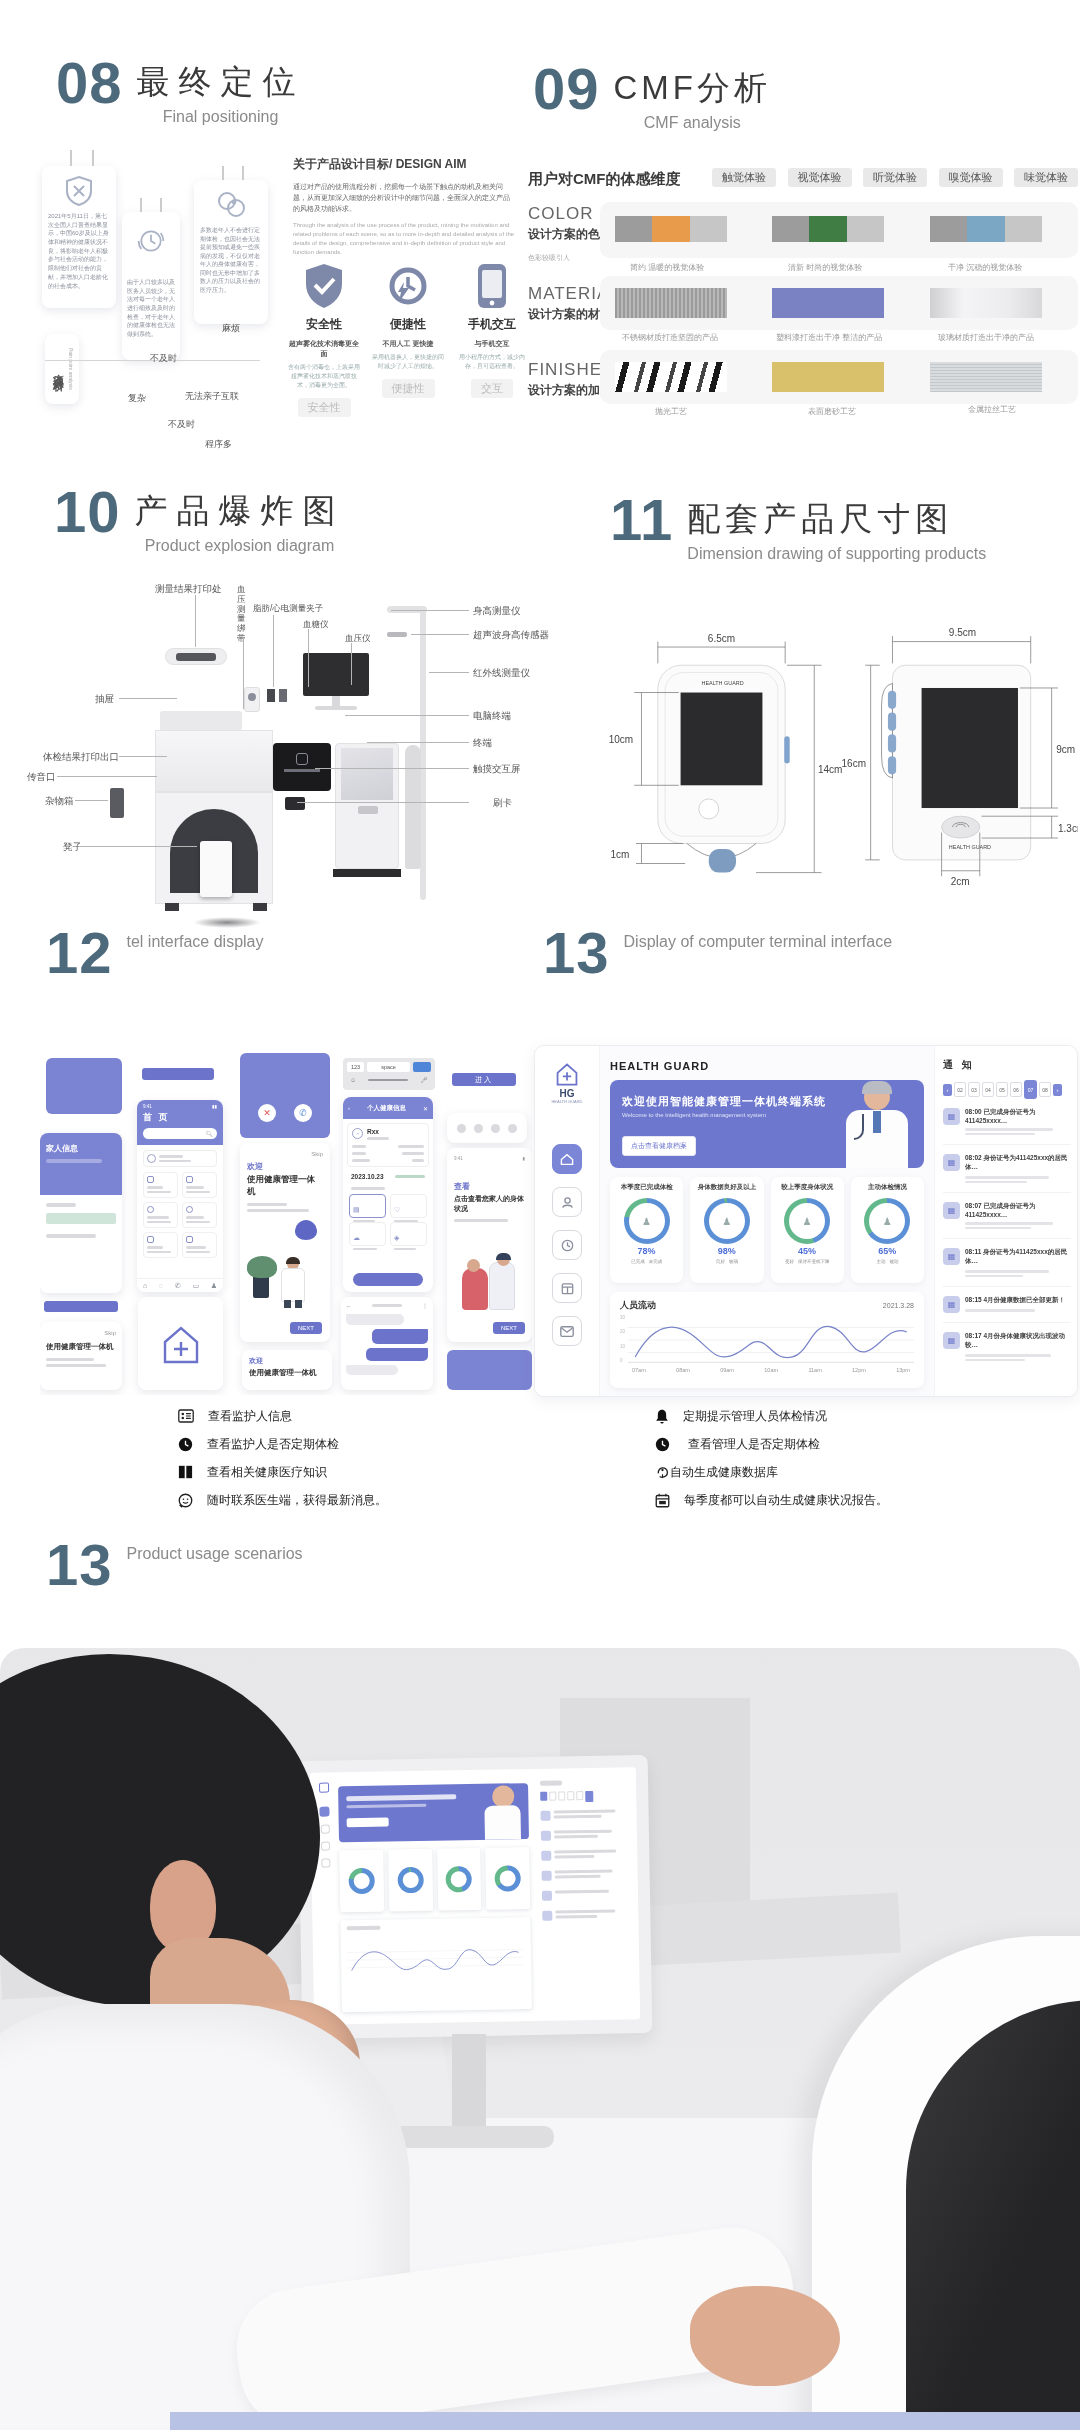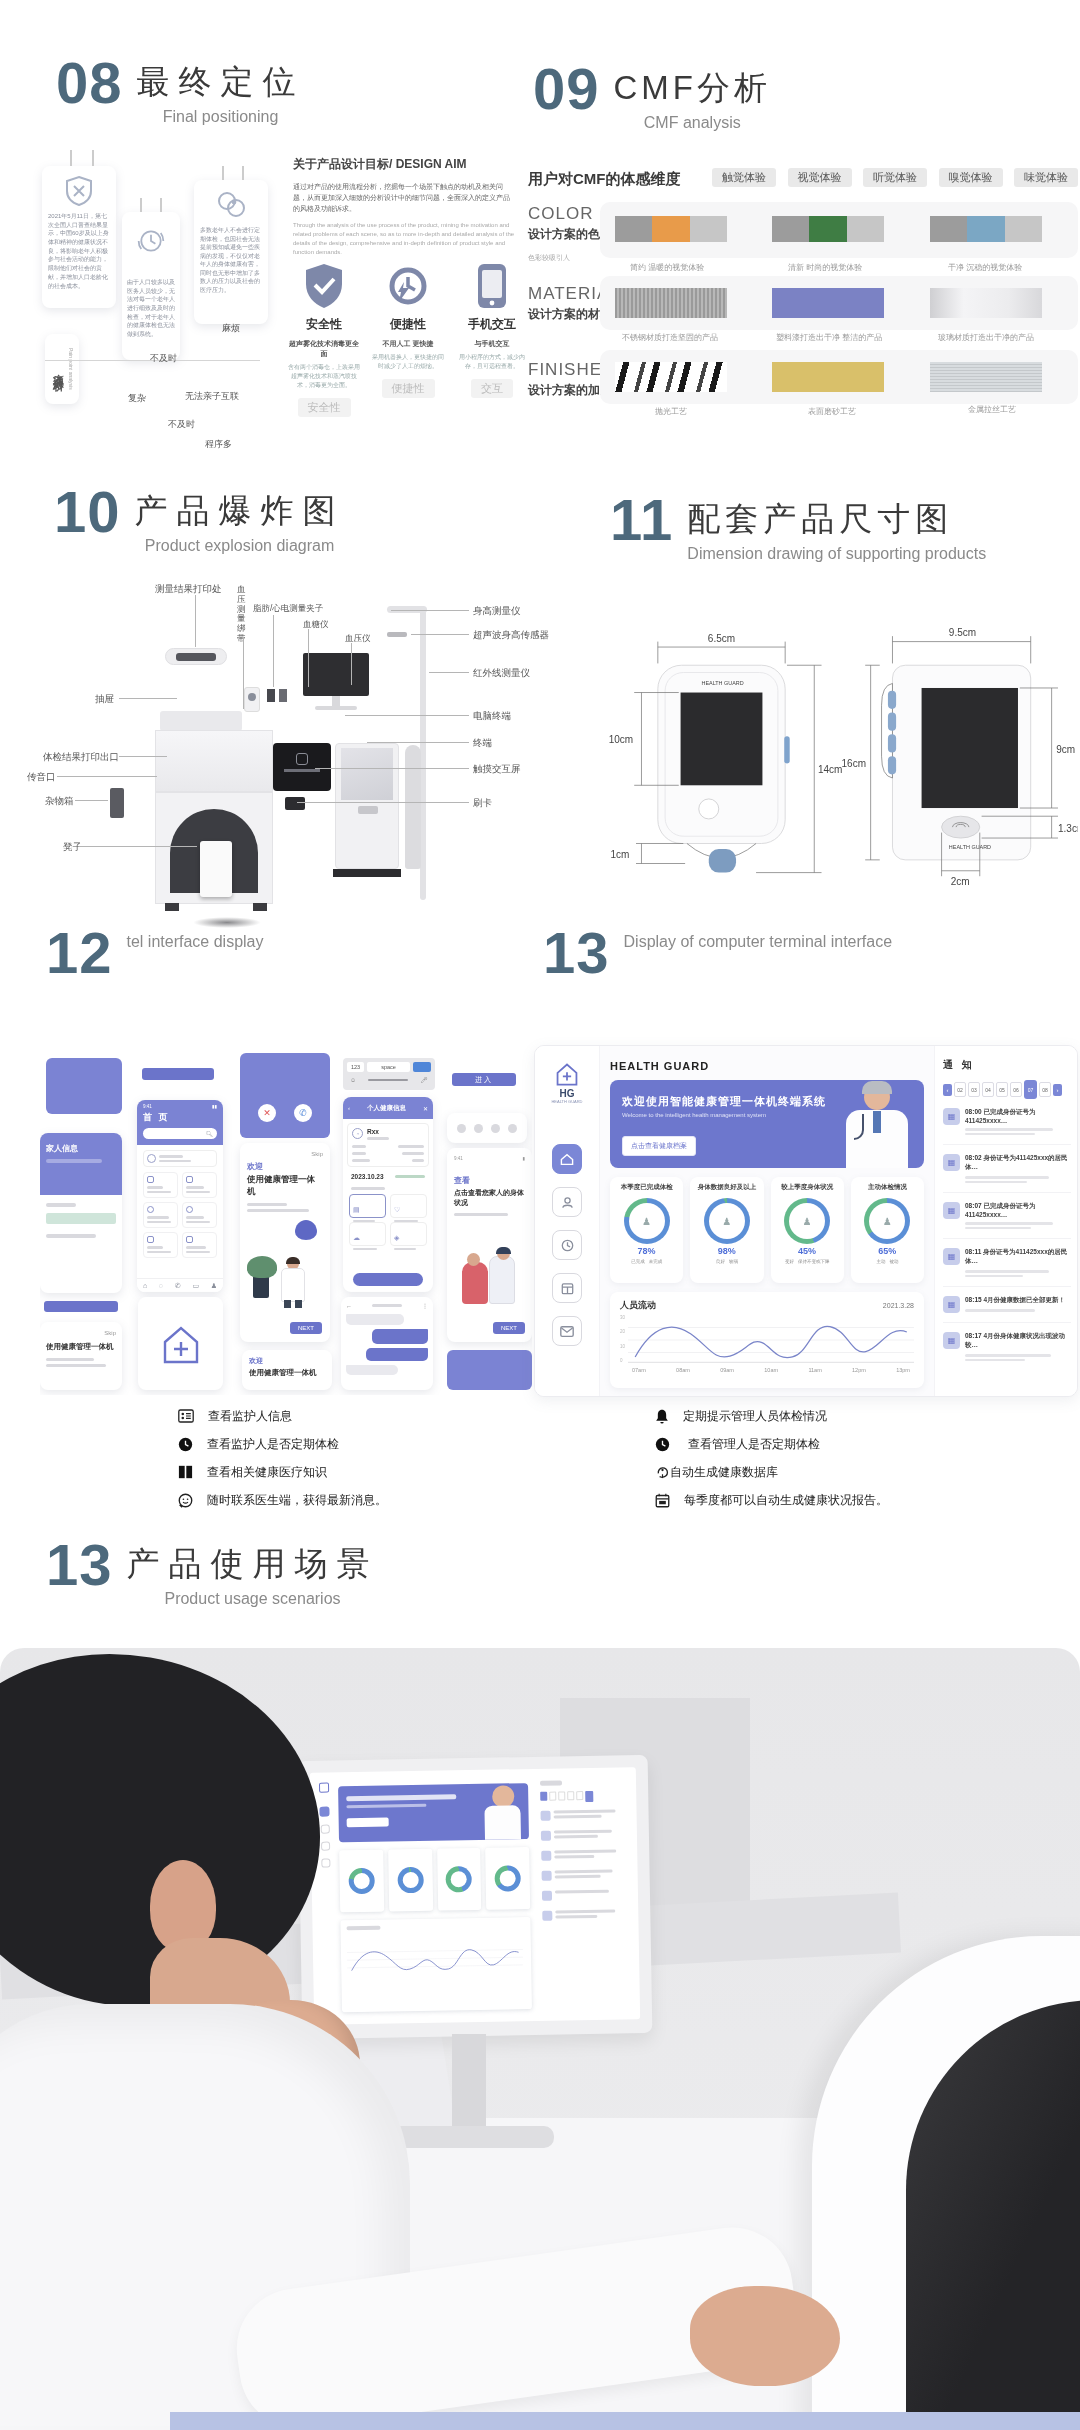--- a/index.html
+++ b/index.html
@@ -268,21 +268,21 @@
     <div class="lbl" style="left:458px;top:54px">超声波身高传感器</div>
     <div class="ln" style="left:396px;top:59px;width:58px;height:1px"></div>
     <div class="lbl" style="left:458px;top:92px">红外线测量仪</div>
     <div class="ln" style="left:414px;top:97px;width:40px;height:1px"></div>
     <div class="lbl" style="left:458px;top:135px">电脑终端</div>
     <div class="ln" style="left:330px;top:140px;width:124px;height:1px"></div>
     <div class="lbl" style="left:458px;top:162px">终端</div>
     <div class="ln" style="left:352px;top:167px;width:102px;height:1px"></div>
     <div class="lbl" style="left:458px;top:188px">触摸交互屏</div>
     <div class="ln" style="left:300px;top:193px;width:154px;height:1px"></div>
-    <div class="lbl" style="left:458px;top:222px">刷卡</div>
+    <div class="lbl" style="left:478px;top:222px">刷卡</div>
     <div class="ln" style="left:282px;top:227px;width:172px;height:1px"></div>
   </div>
 
   <div class="sec" style="left:610px;top:495px">
     <span class="num">11</span>
     <span class="sec-t">
         <span class="zh" style="letter-spacing:5px">配套产品尺寸图</span>
     <span class="en">Dimension drawing of supporting products</span>
       </span>
   </div>
@@ -551,21 +551,21 @@
       <div style="width:9px;height:9px;border-radius:50%;background:#d9d9de"></div>
       <div style="width:9px;height:9px;border-radius:50%;background:#d9d9de"></div>
       <div style="width:9px;height:9px;border-radius:50%;background:#d9d9de"></div>
       <div style="width:9px;height:9px;border-radius:50%;background:#d9d9de"></div>
     </div>
     <div class="abs card" style="left:407px;top:103px;width:85px;height:194px;padding:8px 7px;overflow:hidden">
       <div style="display:flex;justify-content:space-between;font-size:4.5px;color:#999">
           <span>9:41</span>
           <span>▮</span>
         </div>
-      <div style="font-size:8px;color:#6b74ca;font-weight:bold;margin-top:14px">查看</div>
+      <div style="font-size:8px;color:#6b74ca;font-weight:bold;margin-top:20px">查看</div>
       <div style="font-size:7px;font-weight:bold;color:#333;margin-top:2px">点击查看您家人的身体状况</div>
       <div class="ph" style="width:54px;height:3px;margin-top:5px"></div>
       <div style="position:relative;height:86px;margin-top:8px">
         <div style="position:absolute;left:8px;bottom:6px;width:26px;height:42px;background:#d8626a;border-radius:10px 10px 4px 4px"></div>
         <div style="position:absolute;left:13px;bottom:44px;width:13px;height:13px;background:#d8a88e;border-radius:50%"></div>
         <div style="position:absolute;right:10px;bottom:6px;width:26px;height:48px;background:#eef0f6;border:1px solid #dcdde4;border-radius:8px 8px 3px 3px"></div>
         <div style="position:absolute;right:15px;bottom:50px;width:13px;height:13px;background:#d8a88e;border-radius:50%"></div>
         <div style="position:absolute;right:14px;bottom:56px;width:15px;height:7px;background:#33415a;border-radius:6px 6px 0 0"></div>
       </div>
       <div style="position:absolute;right:7px;bottom:8px;background:#6b74ca;color:#fff;font-size:6px;border-radius:3px;padding:3px 8px">NEXT</div>
@@ -841,21 +841,20 @@
           <path d="M5 1 V4 M13 1 V4 M2 7 H16" stroke="#222" stroke-width="1.4"></path>
           <rect x="5" y="9.5" width="8" height="4" fill="#222"></rect>
         </svg>
       <span style="font-size:12px;color:#222">每季度都可以自动生成健康状况报告。</span>
     </div>
   </div>
 
   <div class="sec" style="left:46px;top:1540px">
     <span class="num">13</span>
     <span class="sec-t">
-        <span class="zh">产品使用场景</span>
     <span class="en">Product usage scenarios</span>
       </span>
   </div>
 
   <div class="abs" style="left:0;top:1648px;width:1080px;height:782px;background:linear-gradient(#e7e7e9,#ededef);border-radius:24px 24px 0 0;overflow:hidden">
 
     <div class="abs" style="left:560px;top:50px;width:190px;height:250px;background:#dddde0"></div>
     <div class="abs" style="left:0px;top:268px;width:900px;height:60px;background:#e0e0e3;transform:rotate(-3deg)"></div>
 
     <div class="abs" style="left:0;top:470px;width:860px;height:320px;background:#f6f6f8"></div>

